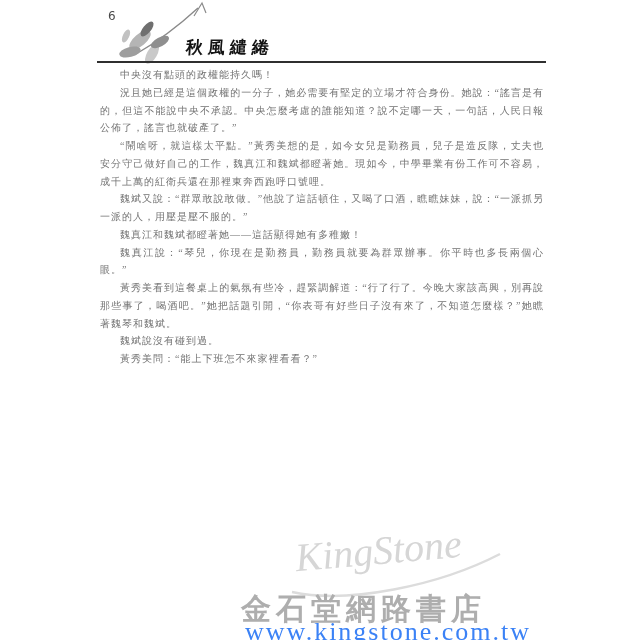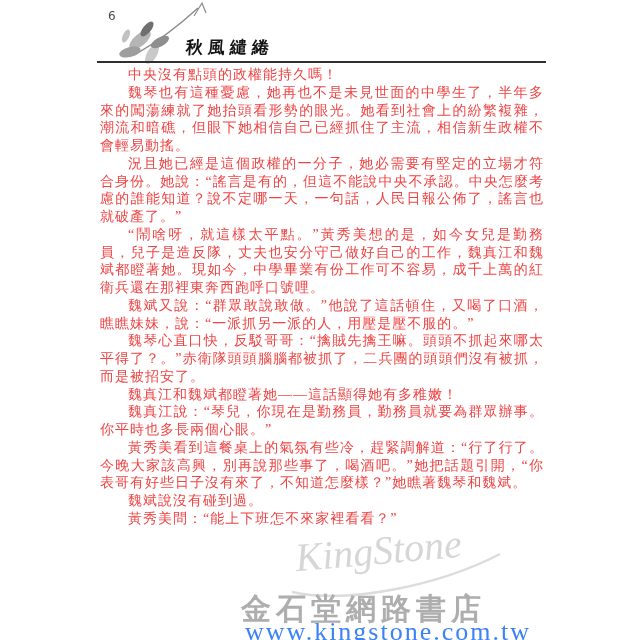--- a/index.html
+++ b/index.html
@@ -52,24 +52,24 @@
     width: 449px;
     height: 2px;
     background: #2f2f2f;
     z-index: 3;
   }
   .text-block {
     position: absolute;
     left: 100px;
     top: 66px;
     width: 444px;
-    font-size: 14px;
+    font-size: 10px;
     line-height: 17.75px;
     letter-spacing: 1px;
-    color: #ef4444;
+    color: #737373;
     text-align: justify;
     z-index: 2;
   }
   .para {
     margin: 0;
     padding: 0;
     text-indent: 2em;
   }
   
   .wm-script-svg {
@@ -128,25 +128,23 @@
   <svg class="wm-script-svg" viewBox="0 0 230 92" aria-hidden="true">
     <text x="8" y="48" font-size="40" font-style="italic" font-family="Liberation Serif, serif" fill="#d6d6d6" transform="rotate(-5 115 46)">KingStone</text>
     <path d="M4,78 C60,90 150,72 212,40" stroke="#dcdcdc" stroke-width="2.5" fill="none"></path>
   </svg>
 
   <div class="wm-store">金石堂網路書店</div>
   <div class="wm-url">www.kingstone.com.tw</div>
 
   <div class="text-block">
       <p class="para">中央沒有點頭的政權能持久嗎！</p>
-      <p class="para">魏琴也有這種憂慮，她再也不是未見世面的中學生了，半年多來的闖蕩練就了她抬頭看形勢的眼光。她看到社會上的紛繁複雜，潮流和暗礁，但眼下她相信自己已經抓住了主流，相信新生政權不會輕易動搖。</p>
       <p class="para">況且她已經是這個政權的一分子，她必需要有堅定的立場才符合身份。她說：“謠言是有的，但這不能說中央不承認。中央怎麼考慮的誰能知道？說不定哪一天，一句話，人民日報公佈了，謠言也就破產了。”</p>
       <p class="para">“鬧啥呀，就這樣太平點。”黃秀美想的是，如今女兒是勤務員，兒子是造反隊，丈夫也安分守己做好自己的工作，魏真江和魏斌都瞪著她。現如今，中學畢業有份工作可不容易，成千上萬的紅衛兵還在那裡東奔西跑呼口號哩。</p>
       <p class="para">魏斌又說：“群眾敢說敢做。”他說了這話頓住，又喝了口酒，瞧瞧妹妹，說：“一派抓另一派的人，用壓是壓不服的。”</p>
-      <p class="para">魏琴心直口快，反駁哥哥：“擒賊先擒王嘛。頭頭不抓起來哪太平得了？。”赤衛隊頭頭腦腦都被抓了，二兵團的頭頭們沒有被抓，而是被招安了。</p>
       <p class="para">魏真江和魏斌都瞪著她——這話顯得她有多稚嫩！</p>
       <p class="para">魏真江說：“琴兒，你現在是勤務員，勤務員就要為群眾辦事。你平時也多長兩個心眼。”</p>
       <p class="para">黃秀美看到這餐桌上的氣氛有些冷，趕緊調解道：“行了行了。今晚大家該高興，別再說那些事了，喝酒吧。”她把話題引開，“你表哥有好些日子沒有來了，不知道怎麼樣？”她瞧著魏琴和魏斌。</p>
       <p class="para">魏斌說沒有碰到過。</p>
       <p class="para">黃秀美問：“能上下班怎不來家裡看看？”</p>
     </div>
 
 </div>
 
 </body></html>

